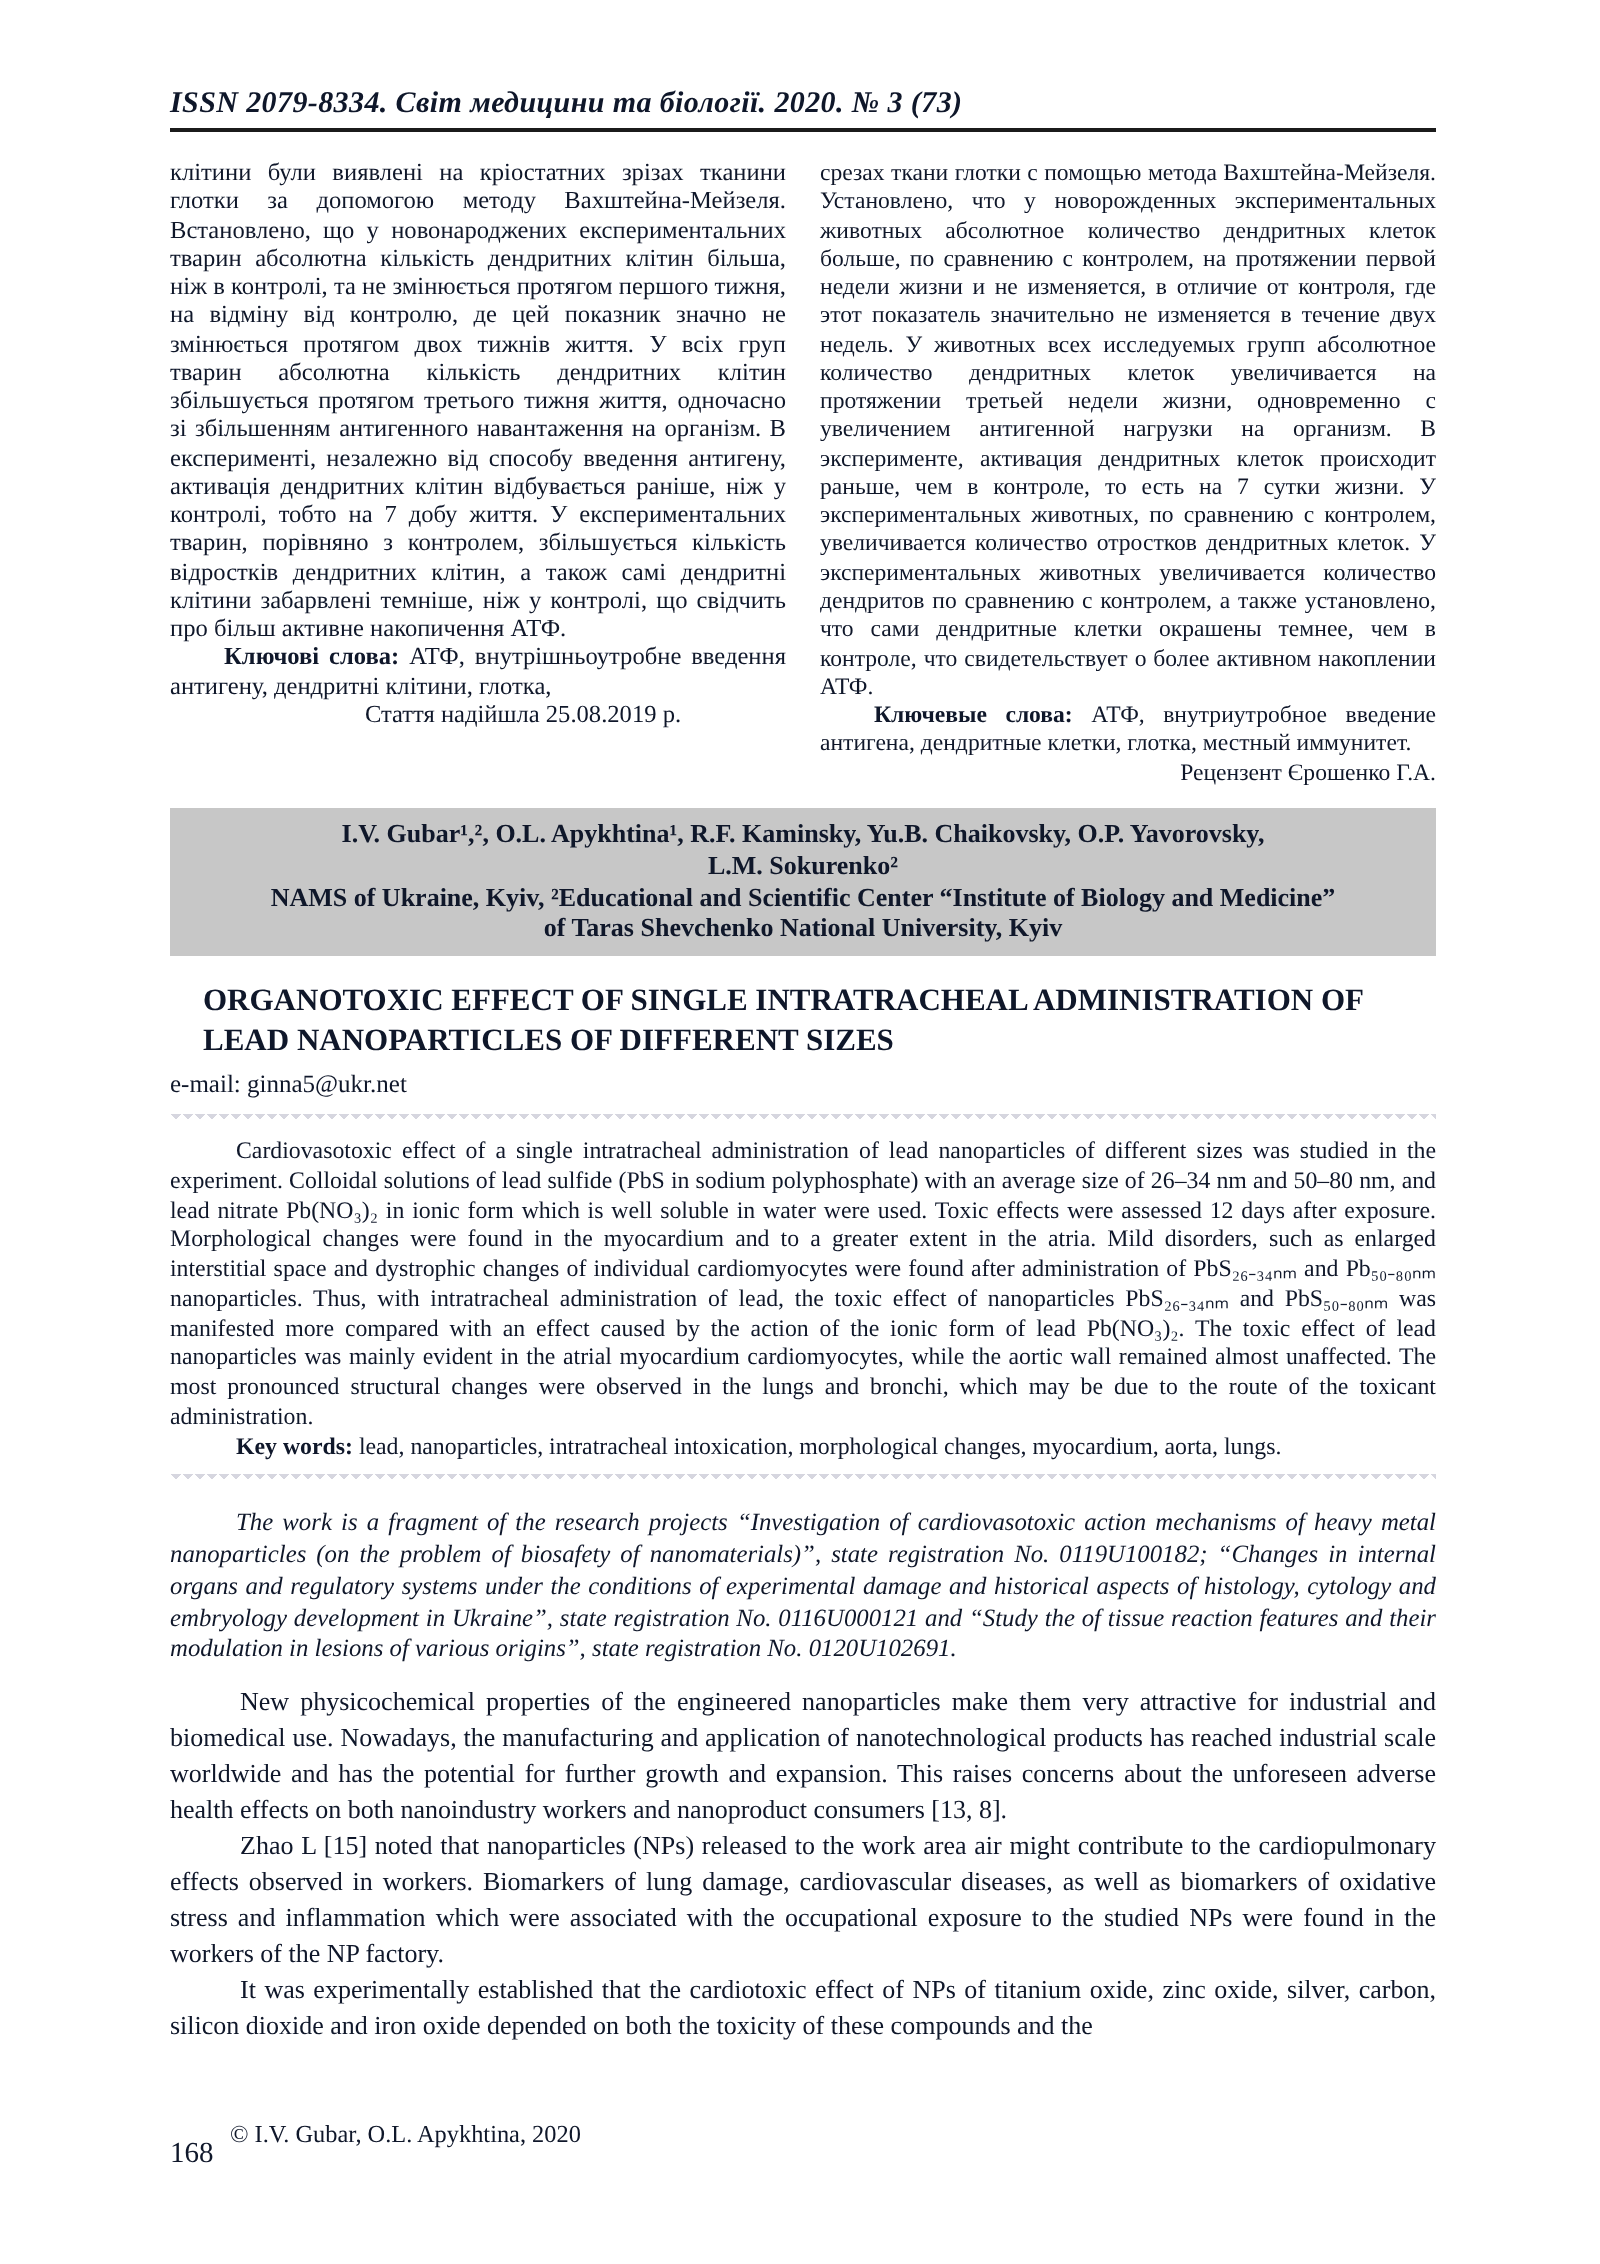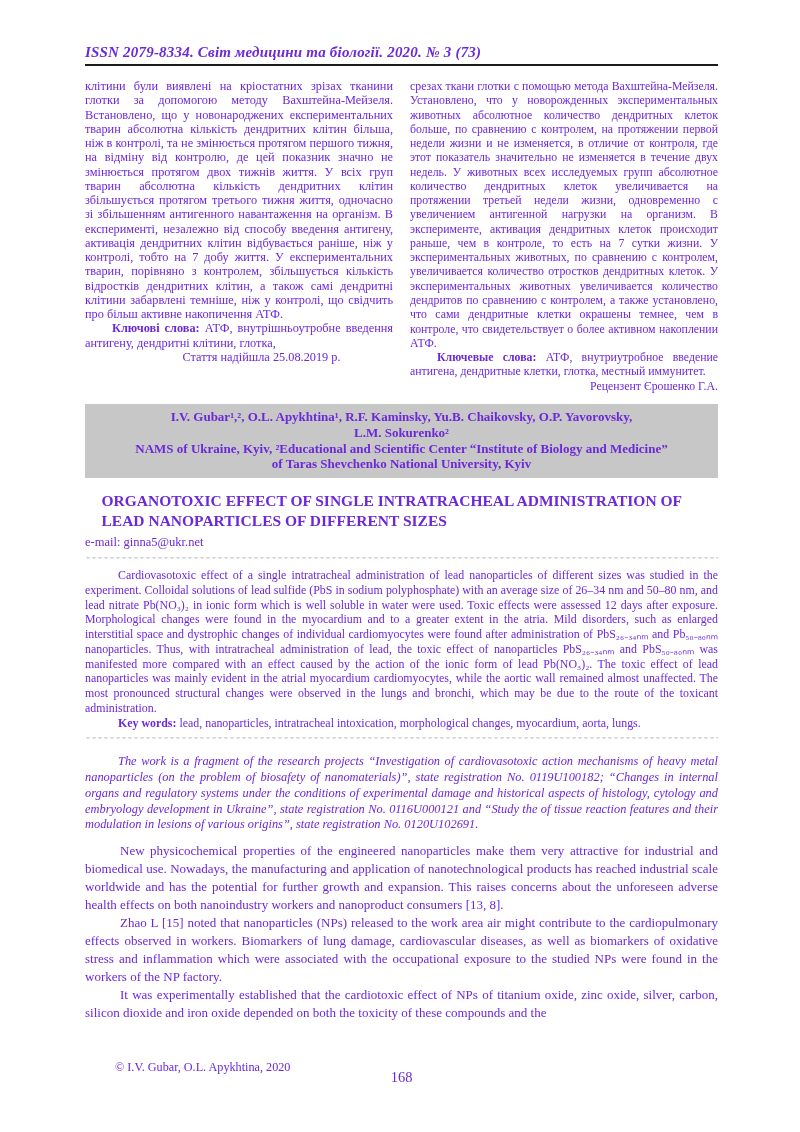--- a/index.html
+++ b/index.html
@@ -1,21 +1,21 @@
 <!DOCTYPE html>
 <html><head>
 <meta charset="utf-8">
 <style>
   html, body { margin:0; padding:0; background:#ffffff; }
   .page {
     width:800px; height:1132px; box-sizing:border-box;
     padding:44px 82px 0 85px;
     position:relative;
     background:#ffffff;
-    color:#6d28d9;
+    color:#0f172a;
     font-family:"Liberation Serif", serif;
     overflow:hidden;
   }
   .journal-header {
     font-weight:bold; font-style:italic; font-size:15px;
     padding-bottom:3px; border-bottom:2.5px solid #1b1b1b;
     letter-spacing:0.2px; white-space:nowrap;
   }
   .resume-columns { display:flex; gap:17px; margin-top:13px; }
   .col { flex:1; min-width:0; }
@@ -51,21 +51,21 @@
     margin:11px 0 0; font-style:italic; font-size:12.4px; line-height:1.27;
     text-align:justify; text-indent:33px; hyphens:none;
   }
   .body-section { margin-top:9px; }
   .body-par {
     margin:0; font-size:13px; line-height:1.385;
     text-align:justify; text-indent:35px; hyphens:none;
   }
   .page-footer { position:absolute; left:85px; right:82px; bottom:42px; height:30px; }
   .copyright { position:absolute; left:30px; top:0; font-size:12.2px; }
-  .page-number { position:absolute; left:0; right:0; top:9px; text-align:center; font-size:14.5px; }
+  .page-number { position:absolute; left:0; right:0; top:9px; text-align:left; font-size:14.5px; }
   b.kw-label { font-weight:bold; }
 </style>
 </head>
 <body>
 
 <div class="page">
 
   <header class="journal-header">
     <span>ISSN 2079-8334. Світ медицини та біології. 2020. № 3 (73)</span>
   </header>

